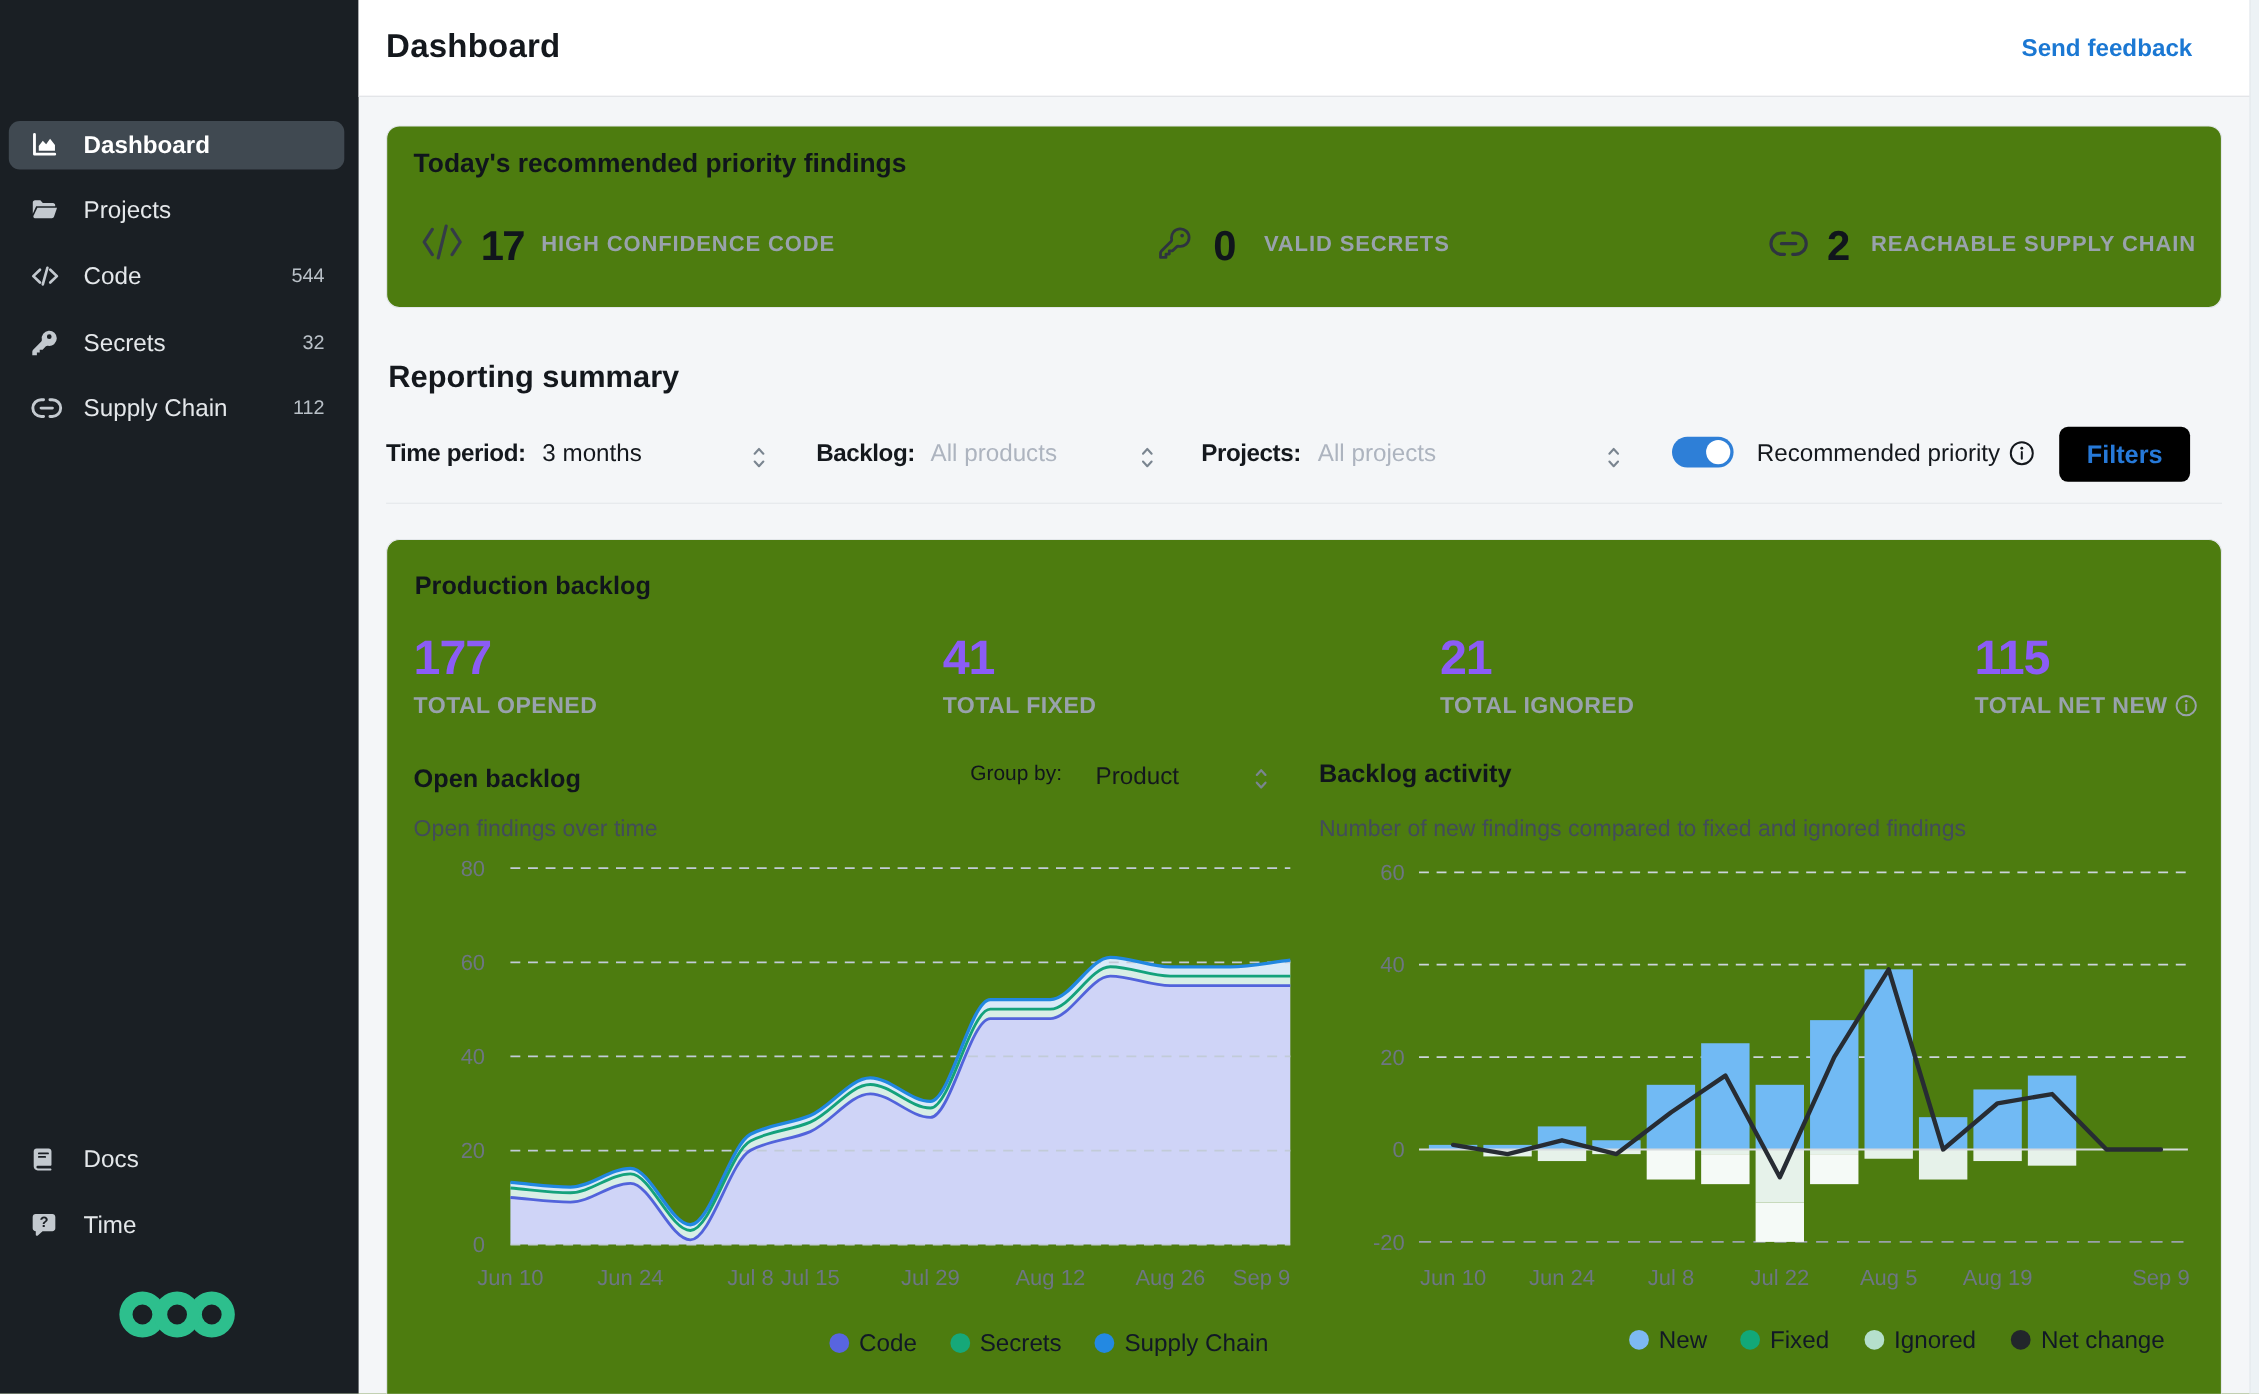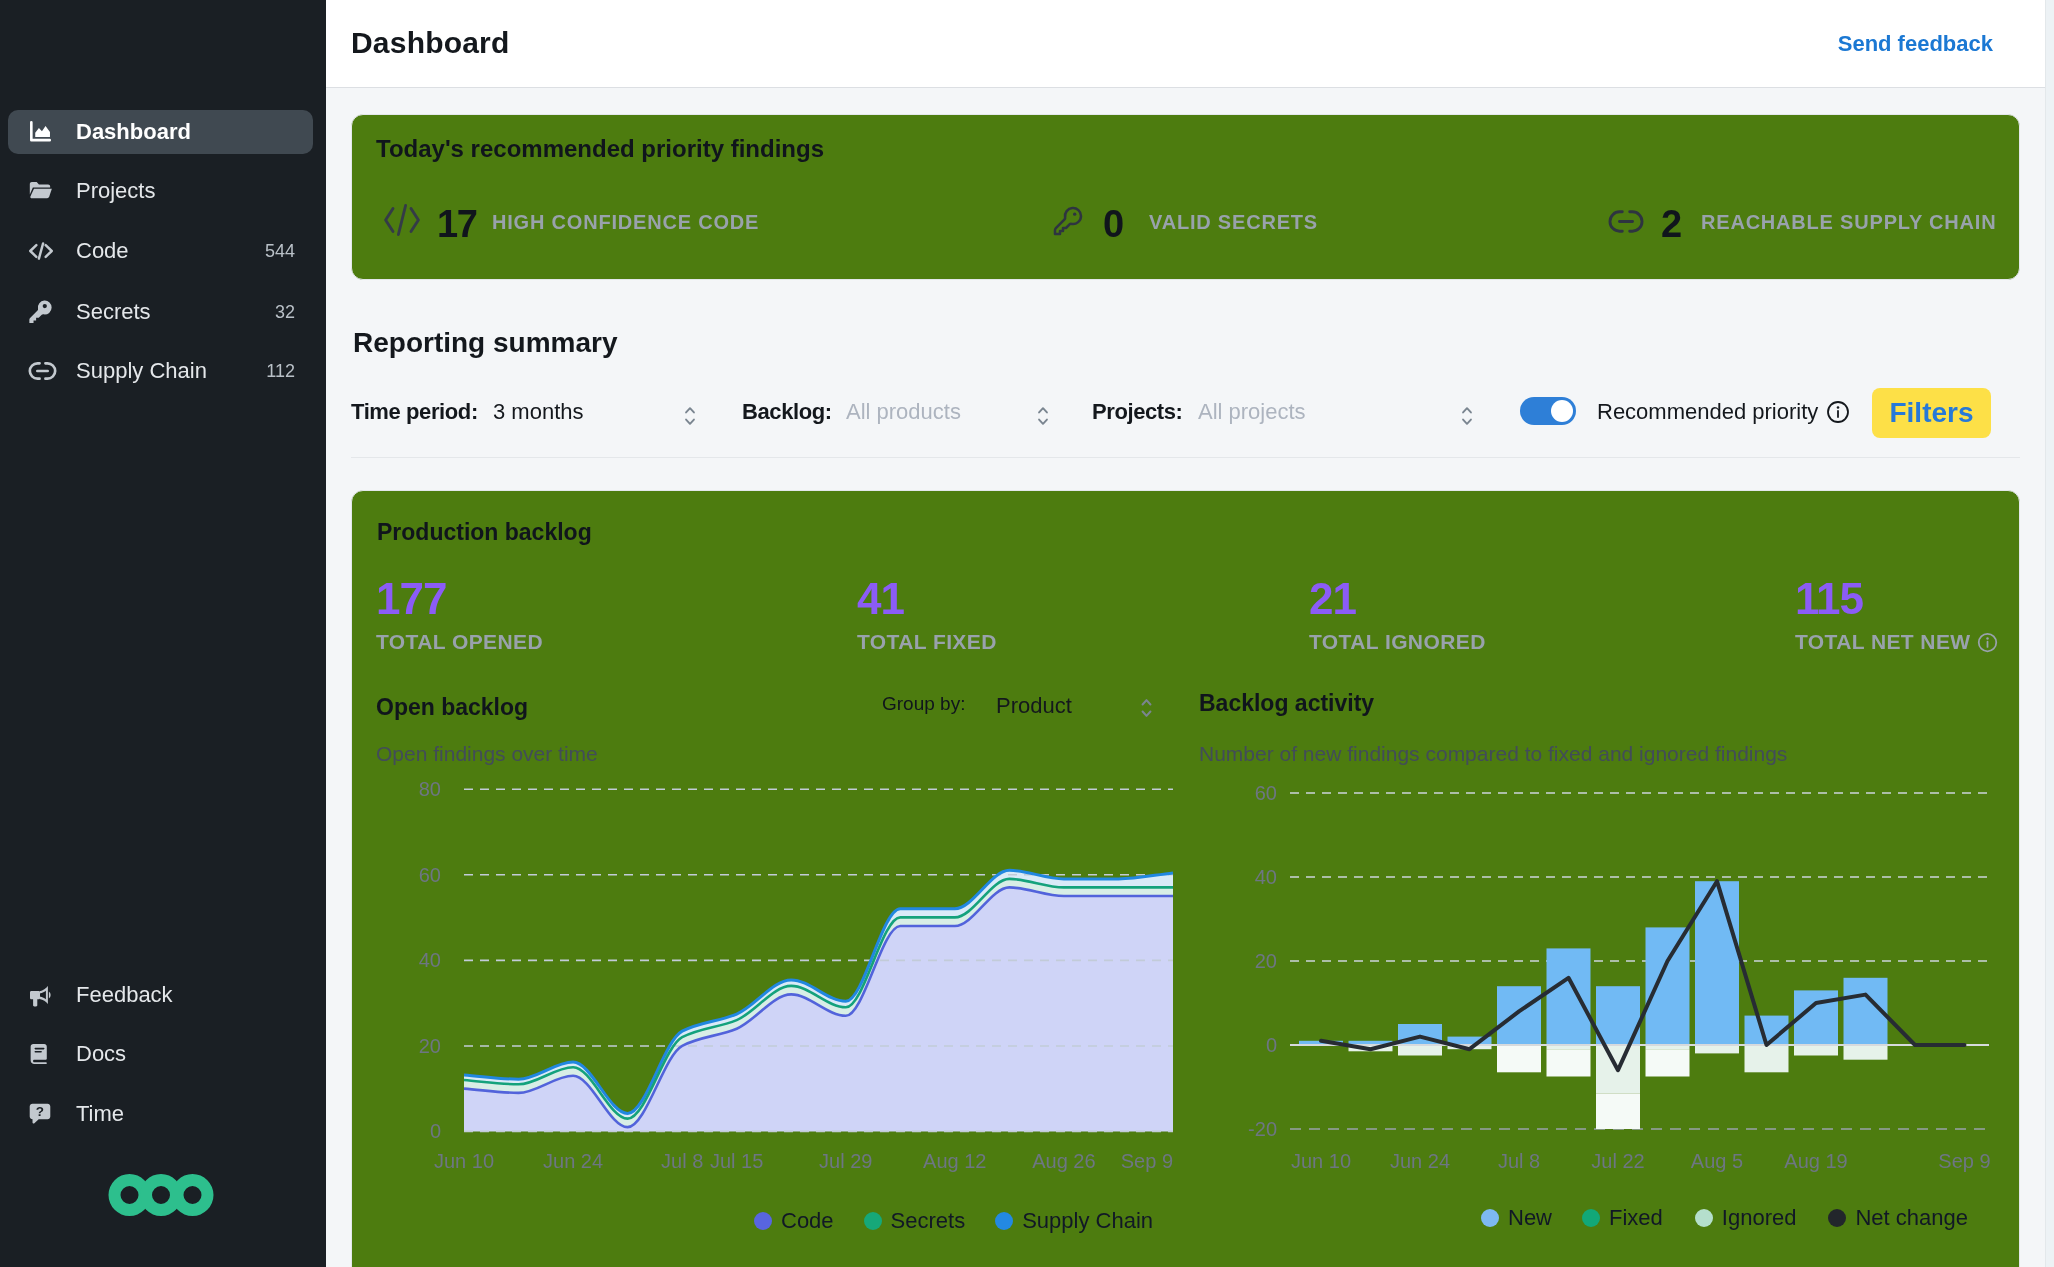--- a/index.html
+++ b/index.html
@@ -29,21 +29,21 @@
   #card2 { left:351px; top:490px; width:1669px; height:810px; }
 
   #c1title { position:absolute; left:24px; top:20px; font-size:24px; font-weight:bold; color:#10151c; }
 
   #rephead { position:absolute; left:353px; top:327px; font-size:28px; font-weight:bold; color:#14181d; }
   .frow { position:absolute; top:399px; font-size:22px; color:#14181d; }
   .frow b { font-weight:bold; letter-spacing:-0.4px; }
   .muted { color:#adb4bf; }
   #fline { position:absolute; left:351px; top:457px; width:1669px; height:1px; background:#e4e7ea; }
 
-  #filtersbtn { position:absolute; left:1872px; top:388px; width:119px; height:50px; background:#fde047; border-radius:8px; color:#2679d8; font-weight:bold; font-size:28px; text-align:center; line-height:50px; }
+  #filtersbtn { position:absolute; left:1872px; top:388px; width:119px; height:50px; background:#000000; border-radius:8px; color:#2679d8; font-weight:bold; font-size:23px; text-align:center; line-height:50px; }
   #toggle { position:absolute; left:1520px; top:397px; width:56px; height:28px; background:#2e7fd7; border-radius:14px; }
   #toggle .knob { position:absolute; right:3px; top:3px; width:22px; height:22px; background:#fff; border-radius:50%; }
 
   #c2title { position:absolute; left:25px; top:28px; font-size:23px; font-weight:bold; color:#10151c; }
   .bigstat { position:absolute; top:82px; }
   .bigstat .num { font-size:44px; font-weight:bold; color:#8b5cf6; letter-spacing:-1px; line-height:44px; }
   .bigstat .slbl { margin-top:9px; font-size:21px; font-weight:bold; color:#99a2ac; letter-spacing:.4px; }
 
   .secthead { position:absolute; font-size:23px; font-weight:bold; color:#10151c; }
   .subtx { position:absolute; font-size:21px; color:#424c59; }
@@ -90,29 +90,20 @@
   <div class="navitem" style="top:349px">
     <svg width="31" height="20" viewBox="0 0 36 24" fill="none" stroke="#c3c9cf" stroke-width="3.2" stroke-linecap="round">
       <path d="M14.5 2.8H12a9.2 9.2 0 0 0 0 18.4h2.5"></path>
       <path d="M21.5 21.2H24a9.2 9.2 0 0 0 0-18.4h-2.5"></path>
       <path d="M11.8 12h12.4"></path>
     </svg>
     <span class="lbl">Supply Chain</span>
     <span class="cnt">112</span>
   </div>
 
-  <div class="navitem" style="top:973px">
-    <svg width="27" height="27" viewBox="0 0 27 27" fill="#c3c9cf">
-      <path d="M4.4 9.6h7.2c.8 0 1.4.6 1.4 1.4v5.4c0 .8-.6 1.4-1.4 1.4H4.4c-.8 0-1.4-.6-1.4-1.4V11c0-.8.6-1.4 1.4-1.4z"></path>
-      <path d="M6.1 17h4.2v6.7c0 .7-.5 1.2-1.2 1.2H7.3c-.7 0-1.2-.5-1.2-1.2V17z"></path>
-      <path d="M12.6 9.7c3.5-.5 6.4-2.7 8.3-5.1v17.9c-1.9-2.4-4.8-4.5-8.3-5V15c2.9.4 5.3 1.8 6.3 2.7V9.3c-1 .9-3.4 2.2-6.3 2.6V9.7z" fill-rule="evenodd"></path>
-      <path d="M21.9 10.1a4.3 4.3 0 0 1 0 6.9v-6.9z"></path>
-    </svg>
-    <span class="lbl">Feedback</span>
-  </div>
   <div class="navitem" style="top:1032px">
     <svg width="25" height="25" viewBox="0 0 24 24" fill="#c3c9cf">
       <path d="M6.5 2.5h10c1.4 0 2.5 1.1 2.5 2.5v11.6c0 .5-.4.9-.9.9H7.1c-.7 0-1.3.5-1.3 1.2s.6 1.2 1.3 1.2h11c.5 0 .9.4.9.9s-.4.9-.9.9H7c-1.9 0-3.5-1.5-3.5-3.4V5c0-1.4 1.1-2.5 2.5-2.5z"></path>
       <path d="M8 6.8h8M8 9.8h5.5" stroke="#1a1f24" stroke-width="1.6" stroke-linecap="round"></path>
     </svg>
     <span class="lbl">Docs</span>
   </div>
   <div class="navitem" style="top:1092px">
     <svg width="26" height="26" viewBox="0 0 24 24" fill="#c3c9cf">
       <path d="M5 2.5h14c1.4 0 2.5 1.1 2.5 2.5v9.4c0 1.4-1.1 2.5-2.5 2.5h-8.2l-4 3.6c-.6.6-1.7.1-1.7-.7v-2.9c-1.4 0-2.6-1.1-2.6-2.5V5c0-1.4 1.1-2.5 2.5-2.5z"></path>

